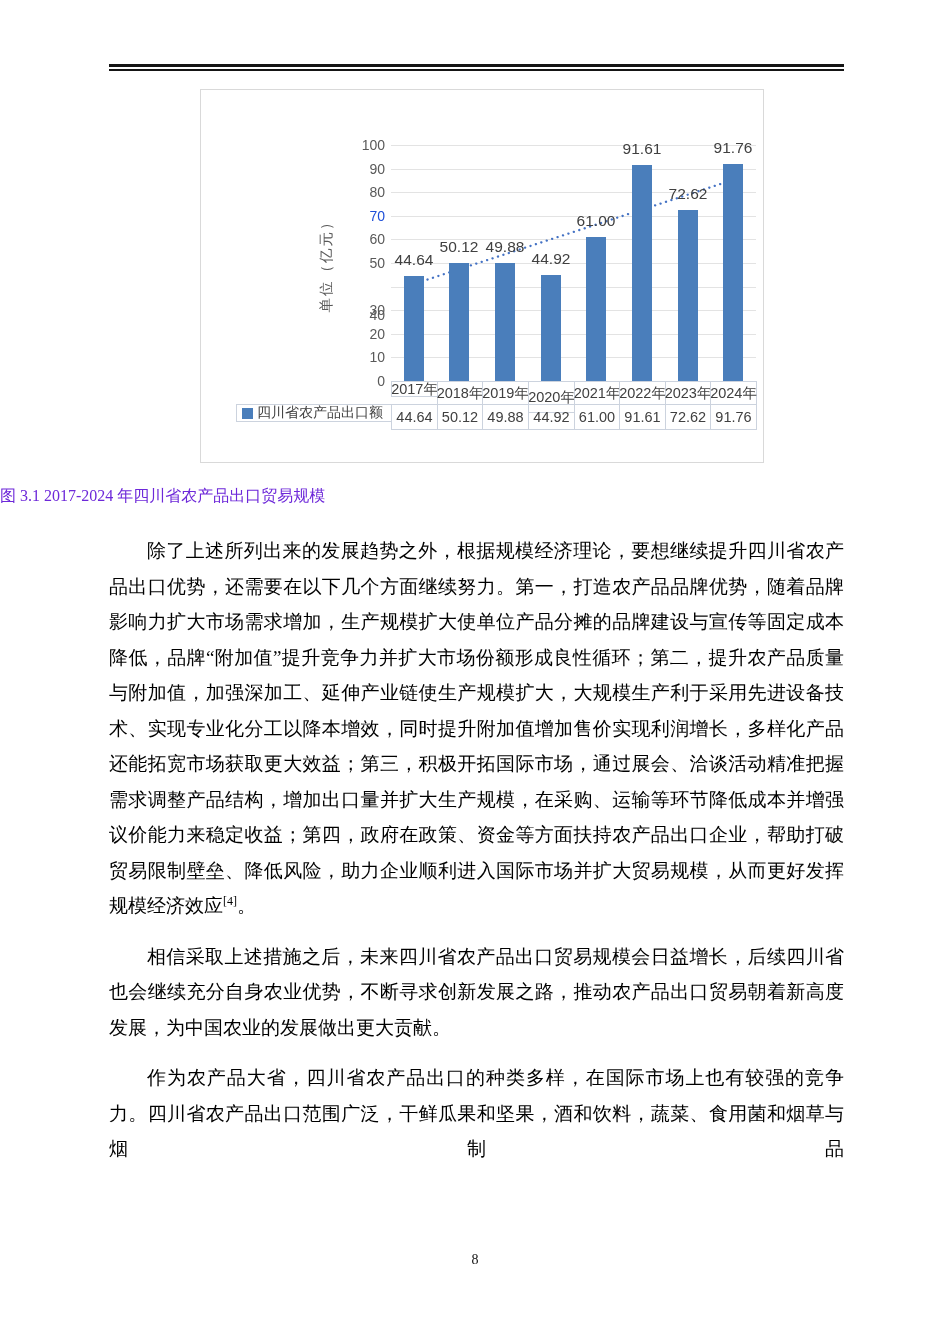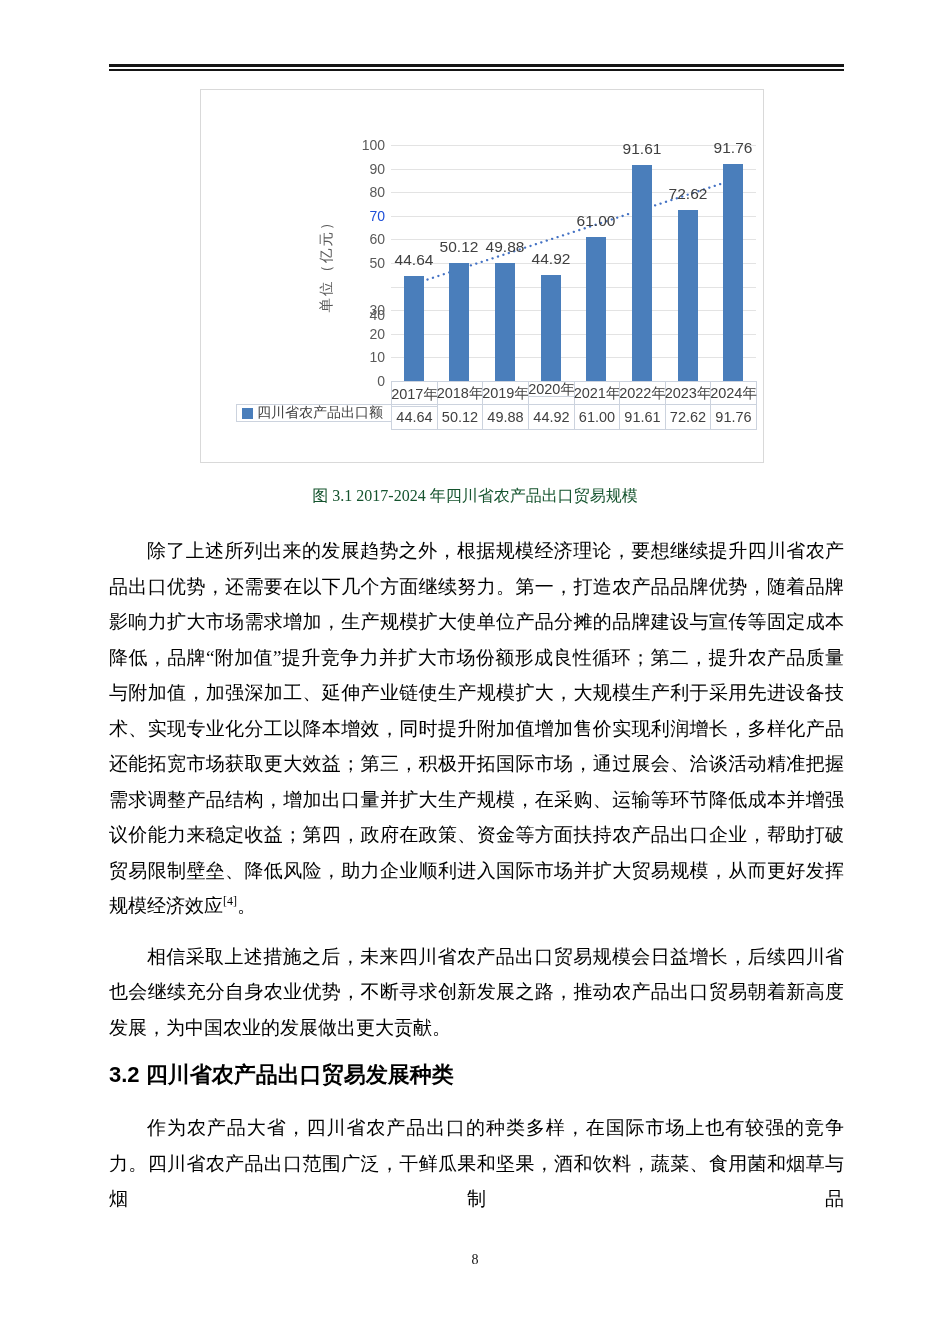--- a/index.html
+++ b/index.html
@@ -30,21 +30,21 @@
   .dlabel{position:absolute; width:64px; text-align:center; font-size:15.5px; line-height:18px; color:#404040;}
   .cell{
     position:absolute; box-sizing:border-box; border:1px solid #ccd3de;
     display:flex; align-items:center; justify-content:center;
     font-size:14.5px; color:#404040; white-space:nowrap;
   }
   .legend-cell{justify-content:flex-start; padding-left:5px; font-size:14px;}
   .legend-marker{display:inline-block; width:11px; height:11px; margin-right:4px; flex:0 0 auto;}
   .trend-svg{position:absolute; left:0; top:0; pointer-events:none;}
   
-  .caption{margin-top:23px; text-align:center; font-size:16px; color:#14532d;}
+  .caption{margin-top:23px; font-size:16px; color:#6d28d9;}
   .source{margin-top:20px; text-align:right; padding-right:106px; font-size:14px; color:#111;}
   
   .body{margin:26px 106px 0 109px;}
   .body p{
     margin:0 0 15px 0; font-size:19px; line-height:35.5px;
     text-align:justify; text-indent:38px;
   }
   .body p sup{font-size:12px; line-height:0;}
   .fill-last{text-align-last:justify; -moz-text-align-last:justify;}
   .section-heading{
@@ -101,24 +101,24 @@
         <div class="bar" style="left: 340px; top: 185px; width: 20px; height: 106px; position: absolute; background: rgb(74, 126, 187);"></div>
         <div class="dlabel" style="left: 318px; top: 160px; position: absolute; color: rgb(64, 64, 64);">44.92</div>
         <div class="bar" style="left: 385px; top: 147px; width: 20px; height: 144px; position: absolute; background: rgb(74, 126, 187);"></div>
         <div class="dlabel" style="left: 363px; top: 122px; position: absolute; color: rgb(64, 64, 64);">61.00</div>
         <div class="bar" style="left: 431px; top: 75px; width: 20px; height: 216px; position: absolute; background: rgb(74, 126, 187);"></div>
         <div class="dlabel" style="left: 409px; top: 50px; position: absolute; color: rgb(64, 64, 64);">91.61</div>
         <div class="bar" style="left: 477px; top: 120px; width: 20px; height: 171px; position: absolute; background: rgb(74, 126, 187);"></div>
         <div class="dlabel" style="left: 455px; top: 95px; position: absolute; color: rgb(64, 64, 64);">72.62</div>
         <div class="bar" style="left: 522px; top: 74px; width: 20px; height: 217px; position: absolute; background: rgb(74, 126, 187);"></div>
         <div class="dlabel" style="left: 500px; top: 49px; position: absolute; color: rgb(64, 64, 64);">91.76</div>
-        <div class="cell" style="left: 190px; top: 291px; width: 47px; height: 26px; border: 1px solid rgb(204, 211, 222);">2017年</div>
+        <div class="cell" style="left: 190px; top: 291px; width: 47px; height: 16px; border: 1px solid rgb(204, 211, 222);">2017年</div>
         <div class="cell" style="left: 236px; top: 291px; width: 46px; height: 24px; border: 1px solid rgb(204, 211, 222);">2018年</div>
         <div class="cell" style="left: 281px; top: 291px; width: 47px; height: 24px; border: 1px solid rgb(204, 211, 222);">2019年</div>
-        <div class="cell" style="left: 327px; top: 291px; width: 47px; height: 16px; border: 1px solid rgb(204, 211, 222);">2020年</div>
+        <div class="cell" style="left: 327px; top: 291px; width: 47px; height: 32px; border: 1px solid rgb(204, 211, 222);">2020年</div>
         <div class="cell" style="left: 373px; top: 291px; width: 46px; height: 24px; border: 1px solid rgb(204, 211, 222);">2021年</div>
         <div class="cell" style="left: 418px; top: 291px; width: 47px; height: 24px; border: 1px solid rgb(204, 211, 222);">2022年</div>
         <div class="cell" style="left: 464px; top: 291px; width: 46px; height: 24px; border: 1px solid rgb(204, 211, 222);">2023年</div>
         <div class="cell" style="left: 509px; top: 291px; width: 47px; height: 24px; border: 1px solid rgb(204, 211, 222);">2024年</div>
         <div class="cell" style="left: 190px; top: 314px; width: 47px; height: 26px; border: 1px solid rgb(204, 211, 222);">44.64</div>
         <div class="cell" style="left: 236px; top: 314px; width: 46px; height: 26px; border: 1px solid rgb(204, 211, 222);">50.12</div>
         <div class="cell" style="left: 281px; top: 314px; width: 47px; height: 26px; border: 1px solid rgb(204, 211, 222);">49.88</div>
         <div class="cell" style="left: 327px; top: 314px; width: 47px; height: 26px; border: 1px solid rgb(204, 211, 222);">44.92</div>
         <div class="cell" style="left: 373px; top: 314px; width: 46px; height: 26px; border: 1px solid rgb(204, 211, 222);">61.00</div>
         <div class="cell" style="left: 418px; top: 314px; width: 47px; height: 26px; border: 1px solid rgb(204, 211, 222);">91.61</div>
@@ -129,19 +129,18 @@
           <span>四川省农产品出口额</span>
         </div>
       </div>
   </div>
 
   <div class="caption">图 3.1 2017-2024 年四川省农产品出口贸易规模</div>
 
   <div class="body">
     <p><span>除了上述所列出来的发展趋势之外，根据规模经济理论，要想继续提升四川省农产品出口优势，还需要在以下几个方面继续努力。第一，打造农产品品牌优势，随着品牌影响力扩大市场需求增加，生产规模扩大使单位产品分摊的品牌建设与宣传等固定成本降低，品牌“附加值”提升竞争力并扩大市场份额形成良性循环；第二，提升农产品质量与附加值，加强深加工、延伸产业链使生产规模扩大，大规模生产利于采用先进设备技术、实现专业化分工以降本增效，同时提升附加值增加售价实现利润增长，多样化产品还能拓宽市场获取更大效益；第三，积极开拓国际市场，通过展会、洽谈活动精准把握需求调整产品结构，增加出口量并扩大生产规模，在采购、运输等环节降低成本并增强议价能力来稳定收益；第四，政府在政策、资金等方面扶持农产品出口企业，帮助打破贸易限制壁垒、降低风险，助力企业顺利进入国际市场并扩大贸易规模，从而更好发挥规模经济效应</span><sup>[4]</sup><span>。</span></p>
     <p>相信采取上述措施之后，未来四川省农产品出口贸易规模会日益增长，后续四川省也会继续充分自身农业优势，不断寻求创新发展之路，推动农产品出口贸易朝着新高度发展，为中国农业的发展做出更大贡献。</p>
-    <h2 class="section-heading">3.2 四川省农产品出口贸易发展种类</h2>
     <p class="fill-last">作为农产品大省，四川省农产品出口的种类多样，在国际市场上也有较强的竞争力。四川省农产品出口范围广泛，干鲜瓜果和坚果，酒和饮料，蔬菜、食用菌和烟草与烟制品</p>
   </div>
 
   <div class="page-number">8</div>
 
 </div>
 
 </body></html>

